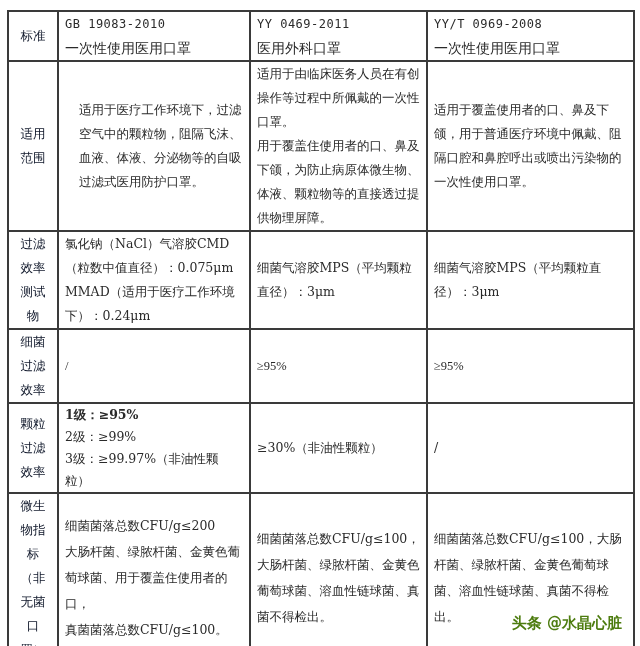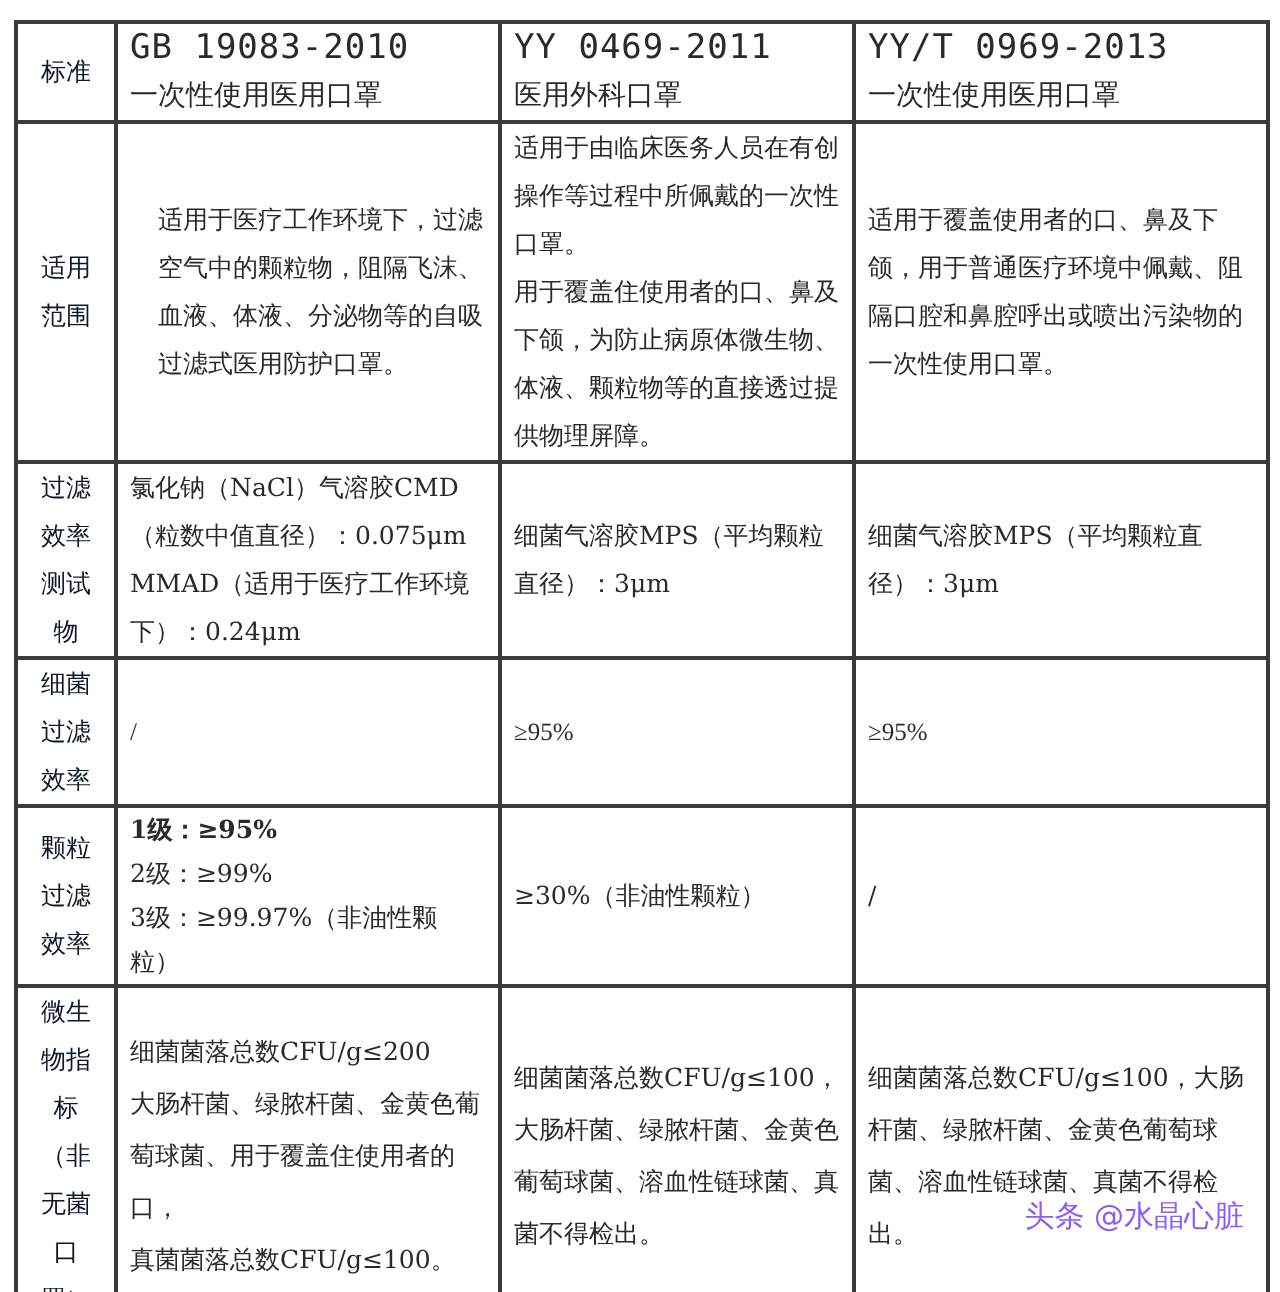--- a/index.html
+++ b/index.html
@@ -4,28 +4,28 @@
   <style>
     html, body { margin: 0; padding: 0; background: #ffffff; }
     body { width: 640px; height: 646px; position: relative; overflow: hidden;
            font-family: "DejaVu Serif", "Liberation Serif", serif; color: #2a2a2a; }
     table.cmp { position: absolute; left: 7px; top: 10px; width: 626px;
                 border-collapse: collapse; table-layout: fixed; }
     table.cmp td { border: 2px solid #3a3a3a; vertical-align: middle; padding: 0 6px;
                    font-size: 12.5px; line-height: 24px; }
     col.c0 { width: 50px; } col.c1 { width: 192px; } col.c2 { width: 177px; } col.c3 { width: 207px; }
     td.rowhead { text-align: center; padding: 0 2px; color: #0f172a; font-size: 13px; line-height: 24px; }
-    .code { font-family: "DejaVu Sans Mono", "Liberation Mono", monospace; font-size: 17px; letter-spacing: 0.5px; display: block; }
+    .code { font-family: "DejaVu Sans Mono", "Liberation Mono", monospace; font-size: 12px; letter-spacing: 0.5px; display: block; }
     .title { display: block; font-size: 14px; }
     .line { display: block; }
     .bold { font-weight: bold; }
     tr.r0 td { height: 43px; } tr.r1 td { height: 158px; margin-top: 20px; } tr.r2 td { height: 91px; }
     tr.r3 td { height: 65px; font-family: Liberation Serif, serif; } tr.r4 td { height: 88px; } tr.r5 td { height: 163px; }
-    .watermark { position: absolute; right: 16px; bottom: 28px; font-family: "DejaVu Sans", "Liberation Sans", sans-serif;
-                 font-size: 15px; color: #8b5cf6; background: rgba(255,255,255,0.85); padding: 0 2px; }
+    .watermark { position: absolute; right: 16px; bottom: 13px; font-family: "DejaVu Sans", "Liberation Sans", sans-serif;
+                 font-size: 15px; color: #4d7c0f; background: rgba(255,255,255,0.85); padding: 0 2px; font-weight: bold; }
   </style>
 </head>
 <body>
 
 <table class="cmp">
   <colgroup>
       <col class="c0">
       <col class="c1">
       <col class="c2">
       <col class="c3">
@@ -35,21 +35,21 @@
     <td class="rowhead">标准</td>
     <td>
       <span class="code">GB 19083-2010</span>
       <span class="title">一次性使用医用口罩</span>
     </td>
     <td>
       <span class="code">YY 0469-2011</span>
       <span class="title">医用外科口罩</span>
     </td>
     <td>
-      <span class="code">YY/T 0969-2013</span>
+      <span class="code">YY/T 0969-2008</span>
       <span class="title">一次性使用医用口罩</span>
     </td>
   </tr>
 
   <tr class="r1">
     <td class="rowhead">
       <span class="line">适用</span>
       <span class="line">范围</span>
     </td>
     <td style="padding-left:20px;">

